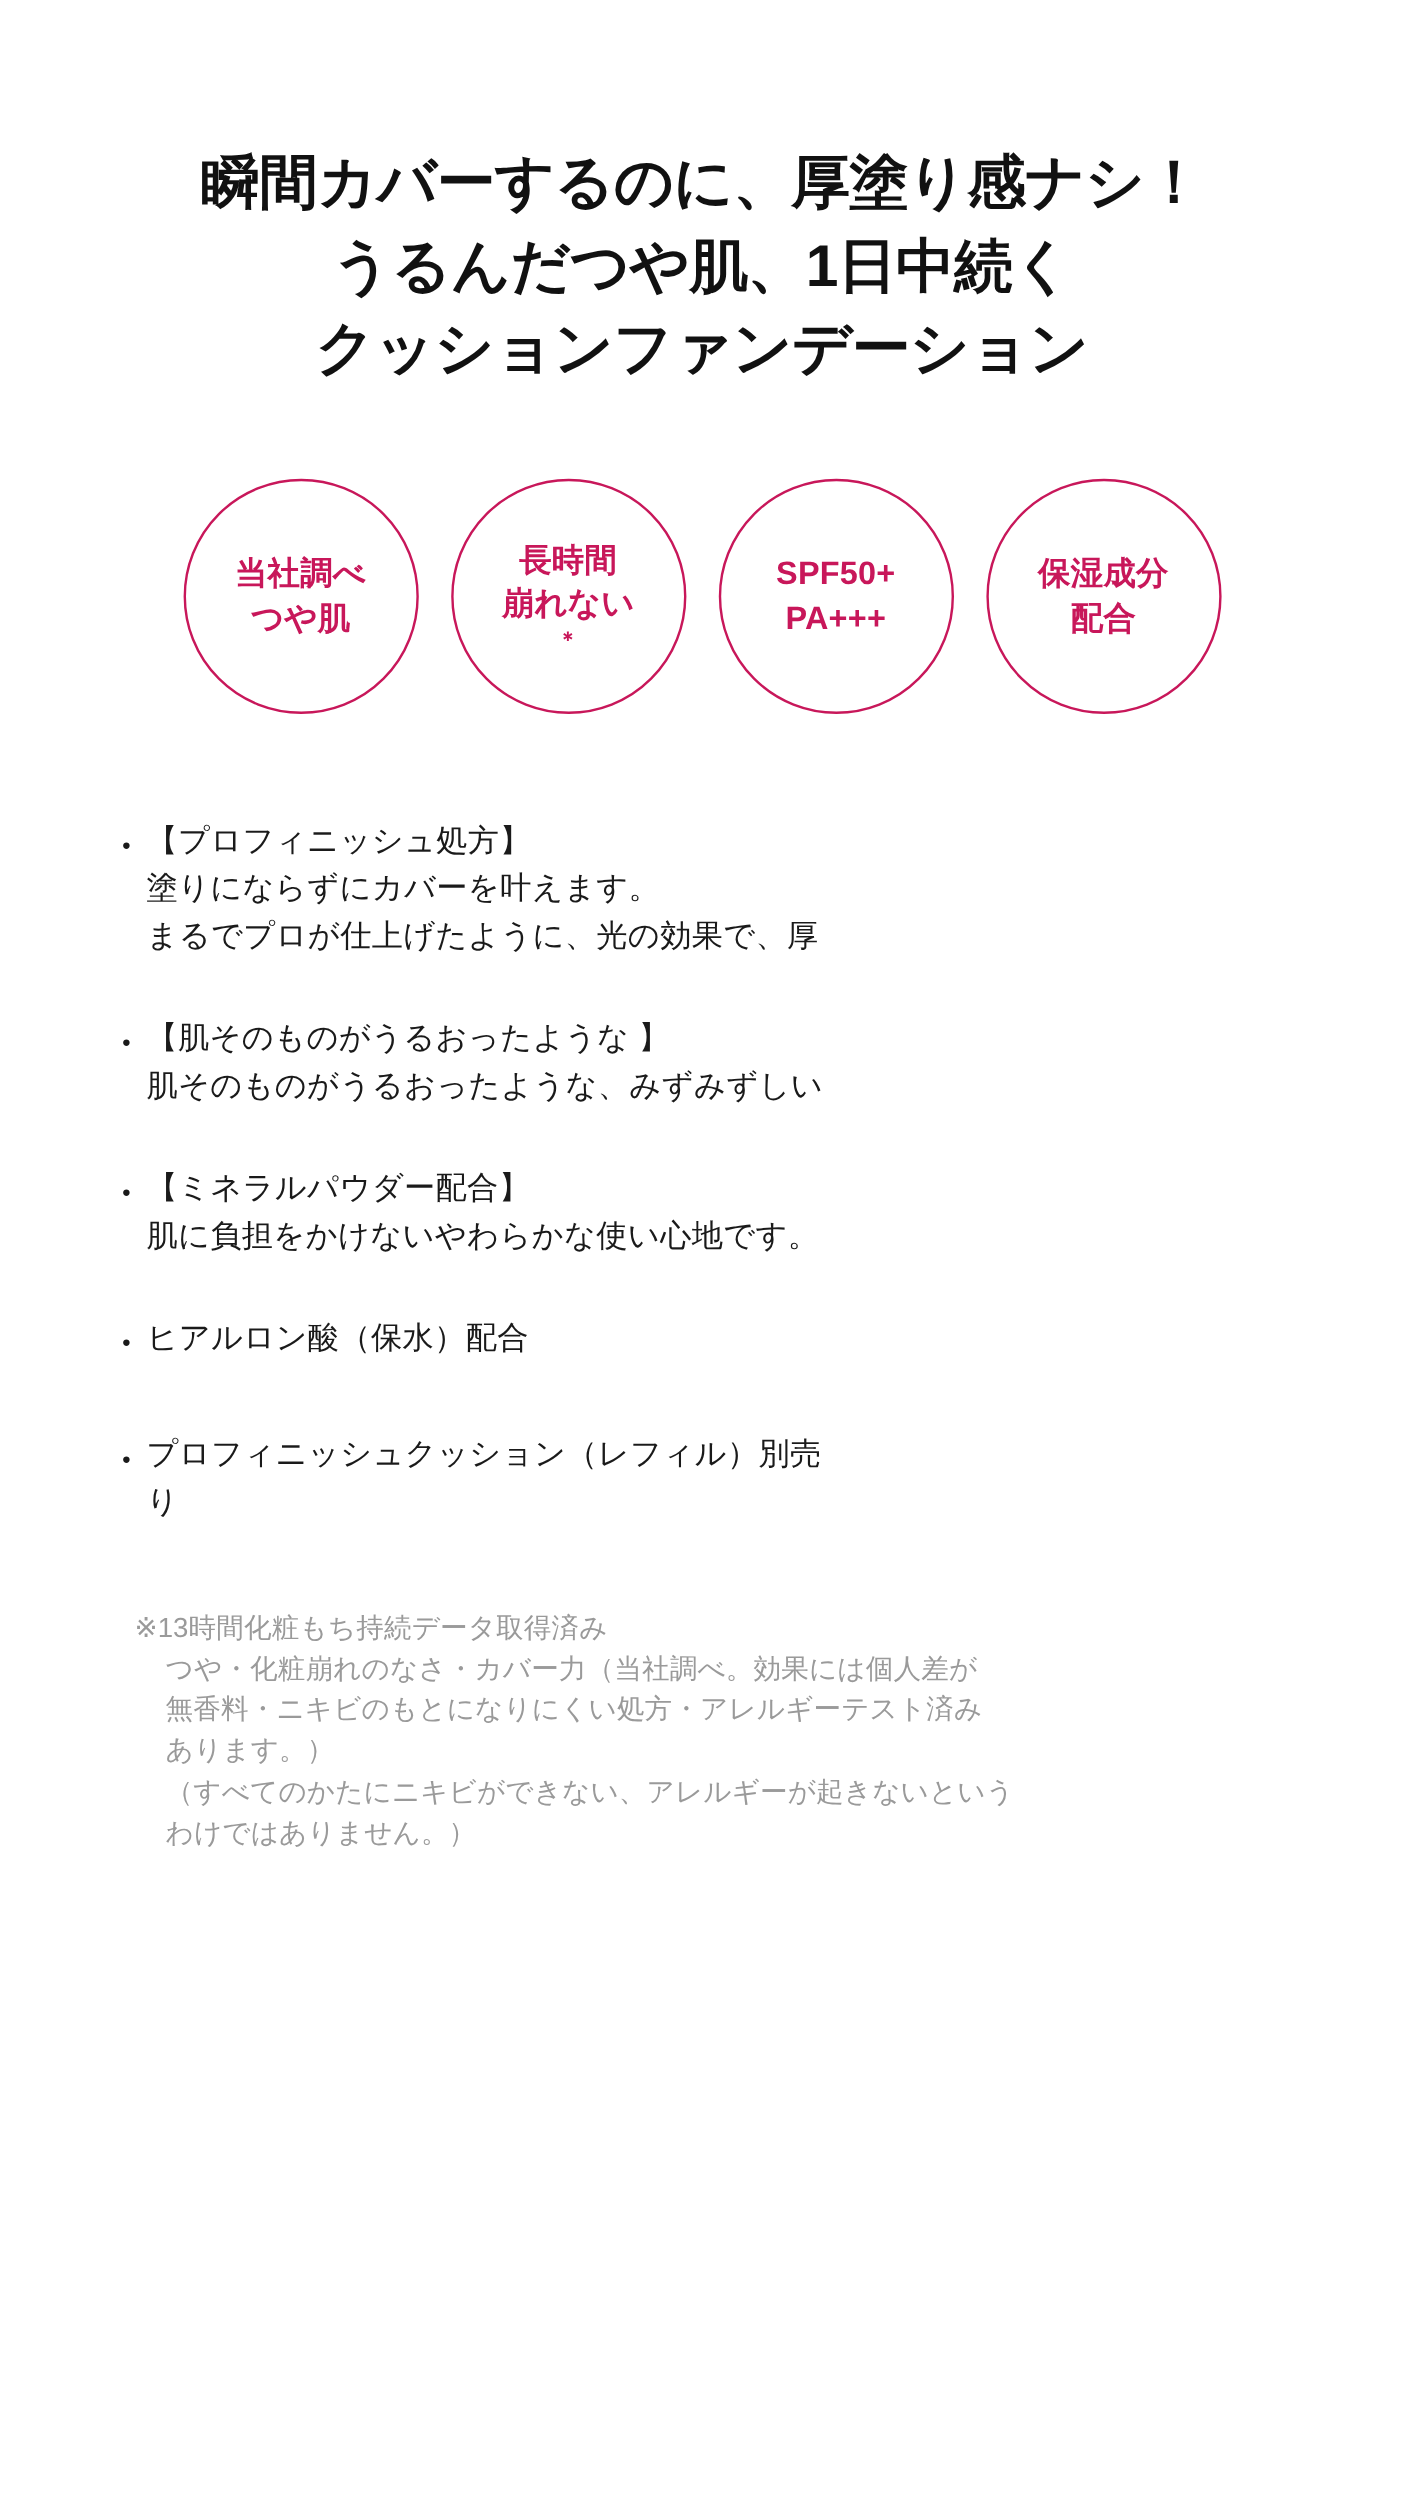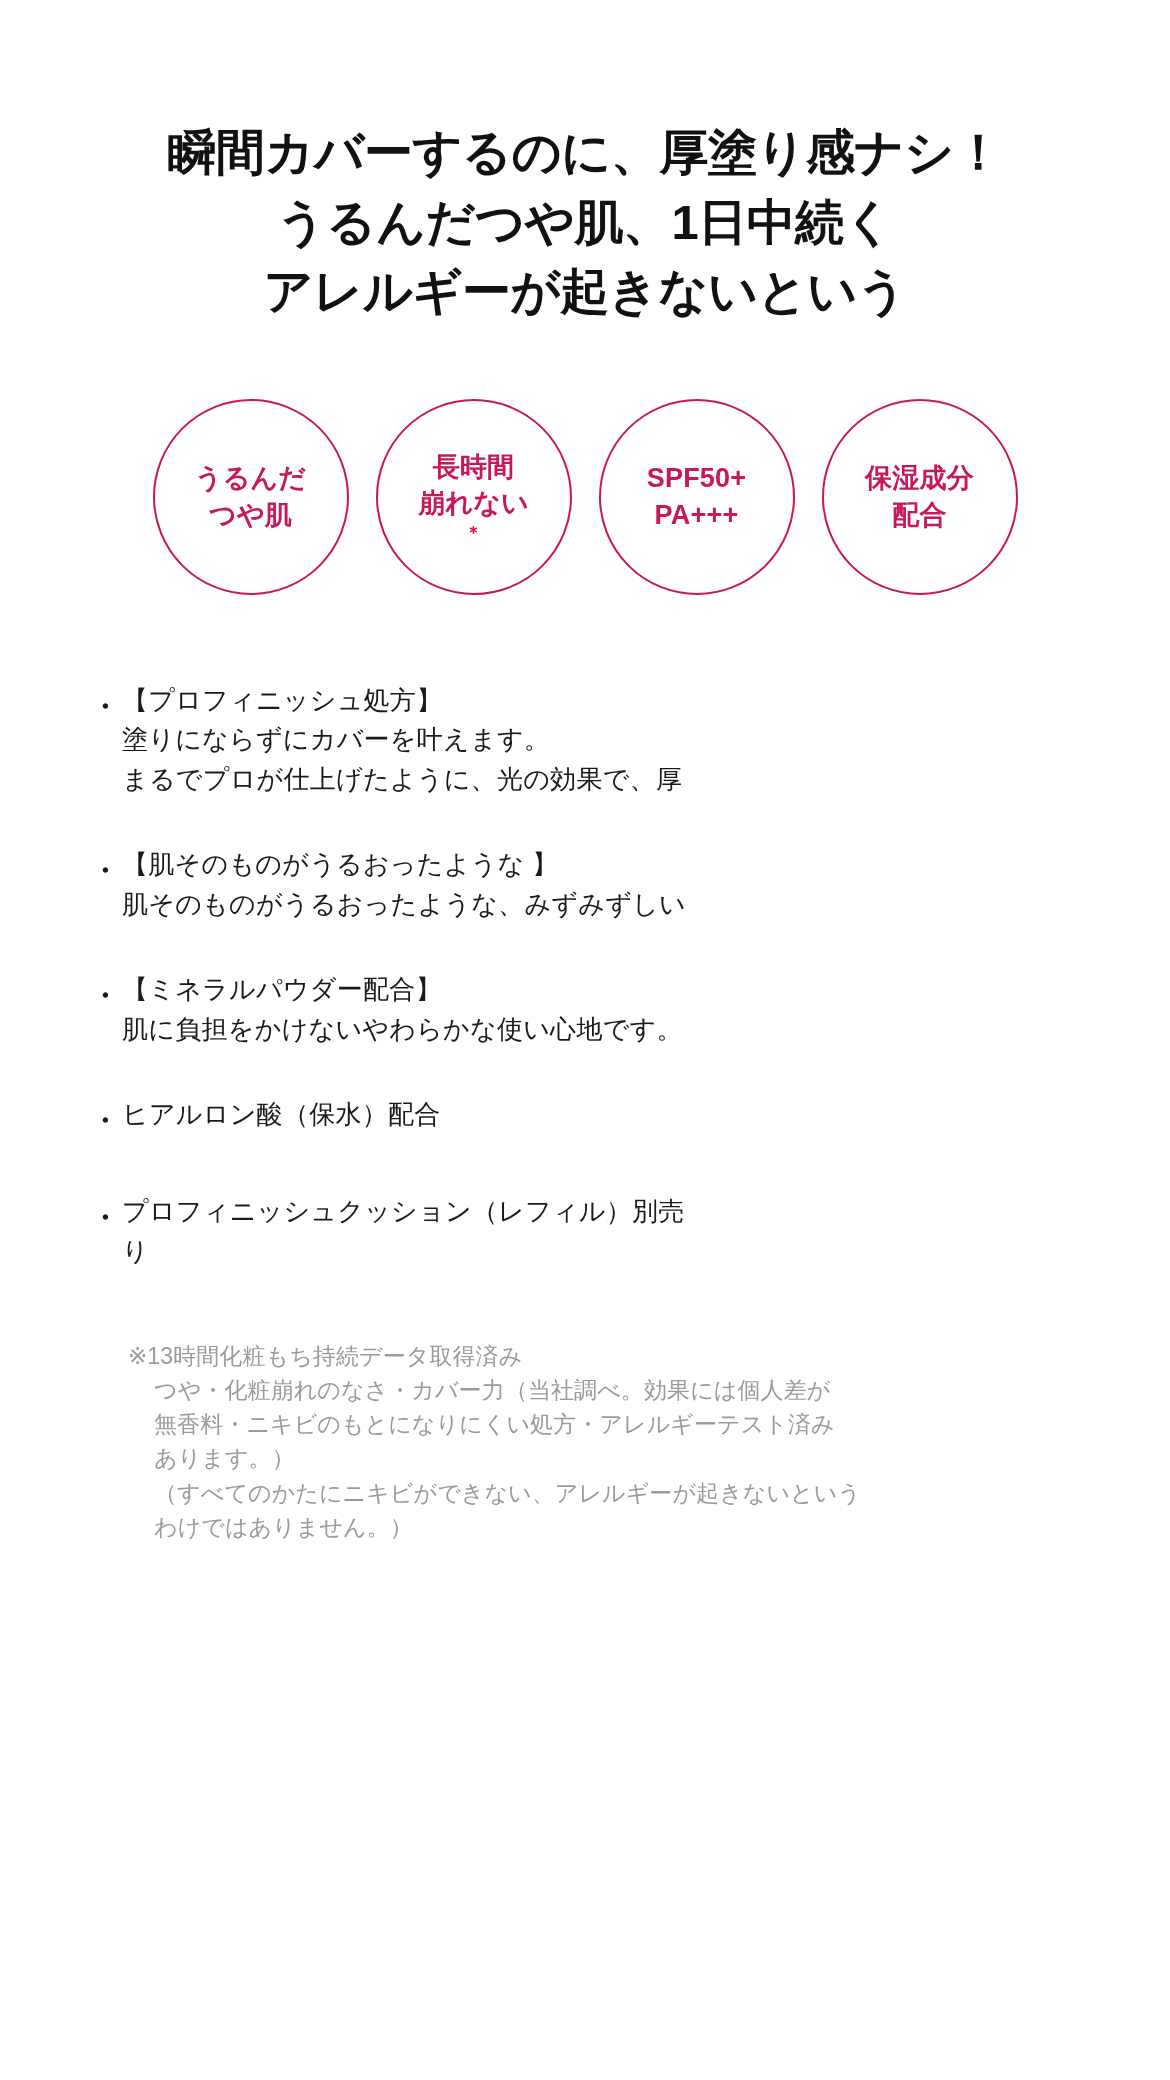--- a/index.html
+++ b/index.html
@@ -98,21 +98,21 @@
     line-height: 1.52;
     color: #1a1a1a;
     letter-spacing: 0.3px;
   }
   .bullet .body .t {
     display: block;
   }
 
   
   .notes {
-    margin: 16px;
+    margin: 0;
     padding: 22px 80px 0 112px;
     color: #9a9a9a;
     font-size: 23px;
     line-height: 1.48;
     letter-spacing: 0.1px;
   }
   .notes .n {
     display: block;
   }
   .notes .indent {
@@ -120,26 +120,26 @@
   }
 </style>
 </head>
 <body>
 
 <div class="page">
 
   <h1 class="headline">
     <span class="line">瞬間カバーするのに、厚塗り感ナシ！</span>
     <span class="line">うるんだつや肌、1日中続く</span>
-    <span class="line">アレルギーが起きないという</span>
+    <span class="line">クッションファンデーション</span>
   </h1>
 
   <div class="badges">
     <div class="badge">
-      <span>うるんだ</span>
+      <span>当社調べ</span>
       <span>つや肌</span>
     </div>
     <div class="badge">
       <span>長時間</span>
       <span>
           <span>崩れない</span>
           <span class="sup">＊</span>
         </span>
     </div>
     <div class="badge">

